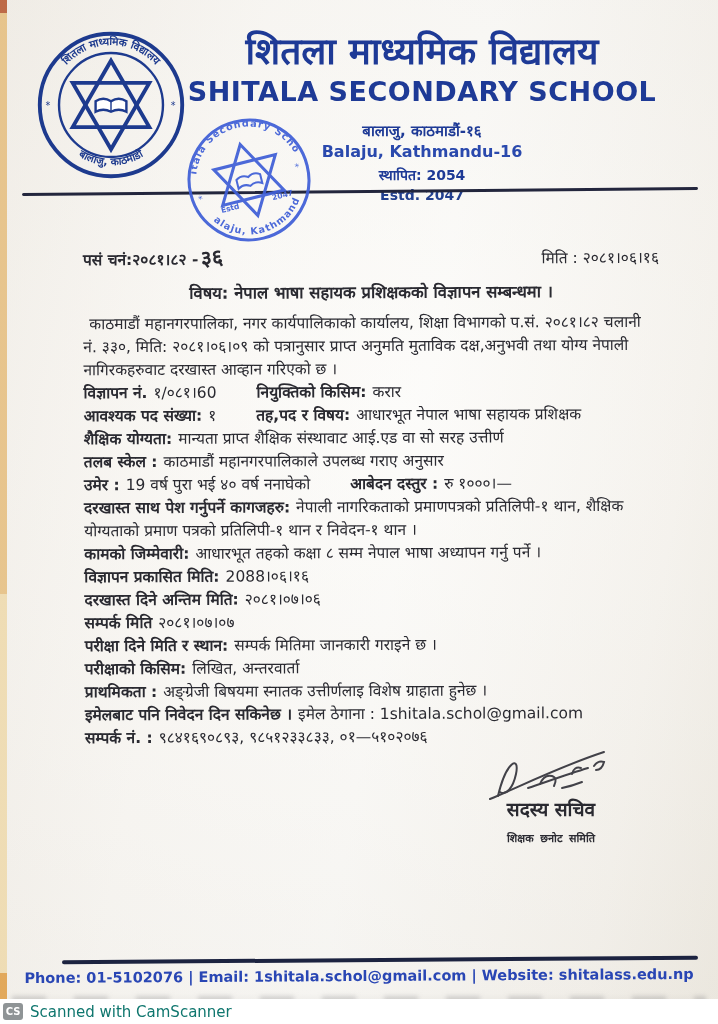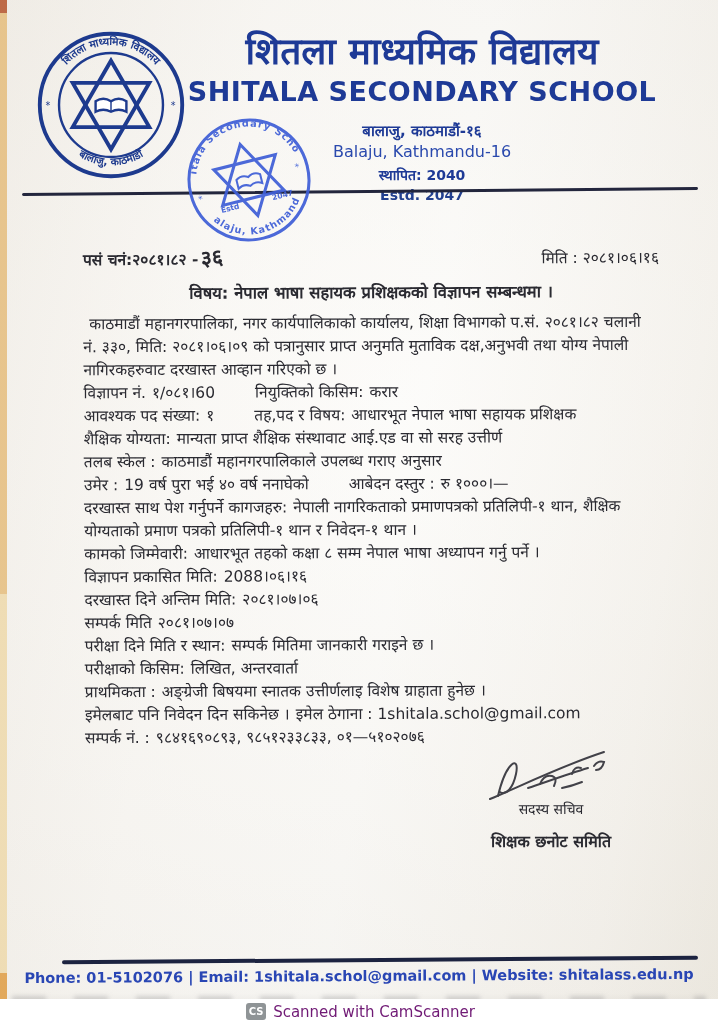--- a/index.html
+++ b/index.html
@@ -10,59 +10,59 @@
         background:radial-gradient(130% 90% at 55% 40%,rgba(255,255,255,.35),rgba(120,110,90,.07));}
   .scan-edge{position:absolute;left:0;top:0;width:7px;height:100%;z-index:6;
         background:linear-gradient(#b5532b 0 13px,#e5bd7d 13px 58%,#eed9ab 58% 95%,#df9c42 95% 100%);opacity:.85;}
 
   
   .logo{position:absolute;left:34px;top:28px;width:154px;height:154px;z-index:2;}
   .head{position:absolute;left:148px;top:32px;width:548px;text-align:center;color:#1e3a96;z-index:1;}
   .h-nep{font-size:37px;font-weight:700;line-height:1.1;}
   .h-eng{font-size:27px;font-weight:700;letter-spacing:.5px;margin-top:3px;}
   .h-addr-n{font-size:15px;font-weight:700;margin-top:13px;}
-  .h-addr-e{font-size:16px;font-weight:400;margin-top:2px;color:#2a49ad;}
+  .h-addr-e{font-size:16px;font-weight:700;margin-top:2px;color:#2a49ad;}
   .h-estd-n{font-size:14px;font-weight:700;margin-top:4px;}
   .h-estd-e{font-size:14px;font-weight:700;margin-top:3px;color:#23408f;}
 
   .stamp{position:absolute;left:183px;top:114px;width:132px;height:132px;z-index:5;
          transform:rotate(-14deg);opacity:.93;}
   .rule1{position:absolute;left:22px;top:190px;width:676px;height:3px;background:#23263d;
          transform:rotate(-0.5deg);z-index:3;border-radius:2px;}
 
   
   .doc{position:absolute;left:84px;top:246px;width:576px;color:#2a2a31;font-size:15.5px;
        transform:rotate(-0.25deg);z-index:2;}
   .refline{display:flex;justify-content:space-between;align-items:baseline;line-height:23px;margin-bottom:10px;}
   .ref-left{font-weight:600;}
   .hand{display:inline-block;font-size:21px;font-weight:700;transform:rotate(-5deg);margin-left:3px;}
   .subject{text-align:center;font-weight:700;font-size:16.5px;line-height:23px;margin-bottom:8px;}
   .row{line-height:23px;}
-  .row .b{font-weight:400;}
+  .row .b{font-weight:700;}
   .row .t{font-weight:500;margin-left:6px;}
   .row .r{display:inline;margin-left:40px;}
 
   
   .sig{position:absolute;right:52px;top:744px;width:230px;text-align:center;color:#2a2a31;z-index:2;}
   .sig svg{display:block;margin:0 auto -6px auto;}
-  .sig-title{font-size:14px;font-weight:400;line-height:18px;}
-  .sig-comm{font-size:16px;font-weight:600;margin-top:12px;}
+  .sig-title{font-size:19px;font-weight:700;line-height:18px;}
+  .sig-comm{font-size:11px;font-weight:600;margin-top:12px;font-family:Liberation Mono, monospace;}
 
   
   .rule2{position:absolute;left:62px;top:958px;width:636px;height:4px;background:#1c2340;
          transform:rotate(-0.4deg);z-index:2;border-radius:2px;}
   .footer-line{position:absolute;left:0;top:968px;width:100%;text-align:center;color:#2946b4;
          font-weight:700;font-size:14.5px;transform:rotate(-0.35deg);z-index:2;}
   .smudge{position:absolute;left:12px;top:996px;width:694px;height:7px;filter:blur(2px);z-index:1;
          background:repeating-linear-gradient(90deg,rgba(115,115,120,.28) 0 34px,rgba(115,115,120,.04) 34px 62px);}
   .scanbar{position:absolute;left:0;bottom:0;width:100%;height:25px;background:#ffffff;z-index:7;
-         display:flex;align-items:center;gap:7px;padding-left:3px;box-sizing:border-box;justify-content:center;}
+         display:flex;align-items:center;gap:7px;padding-left:3px;box-sizing:border-box;}
   .cs-badge{width:20px;height:17px;background:#8f9496;color:#ffffff;font-size:10px;font-weight:700;
          display:flex;align-items:center;justify-content:center;border-radius:3px;}
-  .scan-text{color:#701a75;font-size:15px;}
+  .scan-text{color:#0f766e;font-size:15px;}
 </style>
 </head>
 <body>
 
 <div class="page">
   <div class="scan-edge"></div>
 
   <div class="logo">
     <svg viewBox="-80 -80 160 160" width="154" height="154">
       <circle cx="0" cy="0" r="74" fill="none" stroke="#1d3a8e" stroke-width="4"></circle>
@@ -88,21 +88,21 @@
         <line x1="0" y1="-4" x2="0" y2="7" stroke="#1d3a8e" stroke-width="1.5"></line>
       </g>
     </svg>
   </div>
 
   <div class="head">
     <div class="h-nep">शितला माध्यमिक विद्यालय</div>
     <div class="h-eng">SHITALA SECONDARY SCHOOL</div>
     <div class="h-addr-n">बालाजु, काठमाडौं-१६</div>
     <div class="h-addr-e">Balaju, Kathmandu-16</div>
-    <div class="h-estd-n">स्थापित: 2040</div>
+    <div class="h-estd-n">स्थापित: 2054</div>
     <div class="h-estd-e">Estd. 2047</div>
   </div>
 
   <div class="stamp">
     <svg viewBox="-65 -65 130 130" width="132" height="132">
       <circle cx="0" cy="0" r="59" fill="none" stroke="#3f5fd7" stroke-width="3"></circle>
       <defs>
         <path id="sp-top" d="M -50 -15 A 52 52 0 0 1 50 -15"></path>
         <path id="sp-bot" d="M -44 30 A 53 53 0 0 0 44 30"></path>
       </defs>

